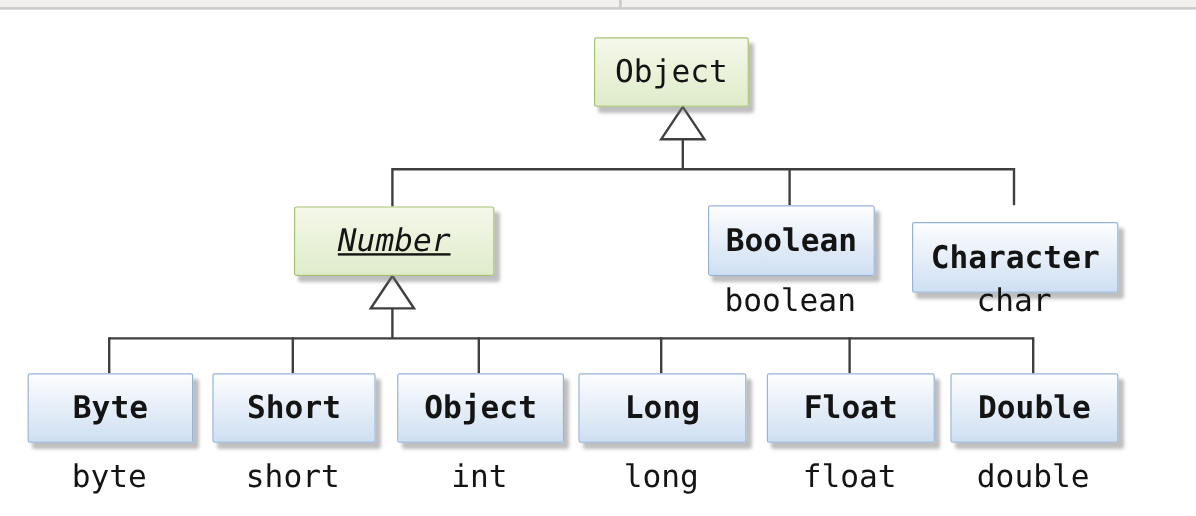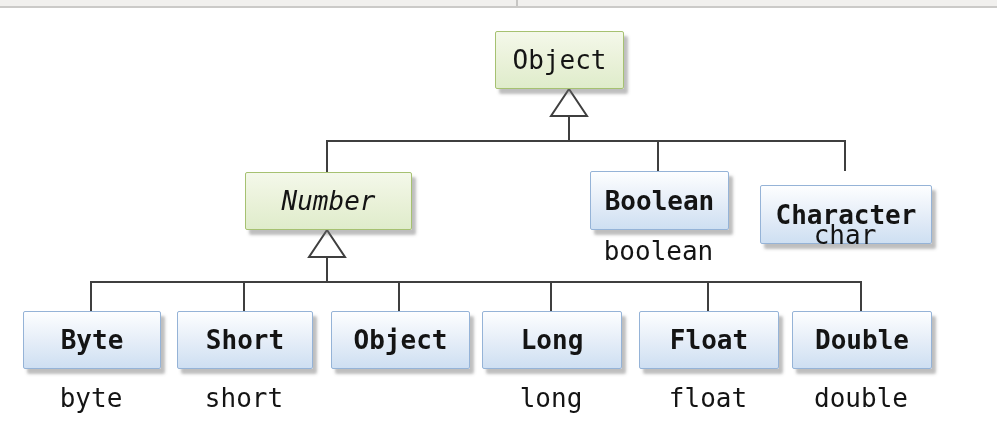--- a/index.html
+++ b/index.html
@@ -19,21 +19,21 @@
 
   
   .box{position:absolute;display:flex;align-items:center;justify-content:center;
        font-size:26px;color:#141414;border-radius:2px;
        box-shadow:4px 5px 3px rgba(110,110,110,0.45);}
   .box span{white-space:nowrap;}
   .green{border:1px solid #a6c171;
          background:linear-gradient(180deg,#f4f8ea 0%,#e9f1d8 55%,#dfeccb 100%);}
   .blue{border:1px solid #95b3d7;font-weight:bold;
         background:linear-gradient(180deg,#fdfeff 0%,#e6eef8 50%,#cedff2 100%);}
-  .italic{font-style:italic;}
+  .italic{font-style:italic;text-decoration:underline;}
 
   
   .prim{position:absolute;text-align:center;font-size:26px;color:#141414;white-space:nowrap;}
 </style>
 </head>
 <body>
 
 <div class="stage">
 
   <div class="topbar">
@@ -68,21 +68,21 @@
     <span>Number</span>
   </div>
   <div class="box blue" style="left:590px;top:171px;width:137px;height:57px;">
     <span>Boolean</span>
   </div>
   <div class="box blue" style="left:760px;top:185px;width:170px;height:57px;">
     <span>Character</span>
   </div>
 
   <div class="prim" style="left:590px;top:236px;width:137px;">boolean</div>
-  <div class="prim" style="left:760px;top:220px;width:170px;">char</div>
+  <div class="prim" style="left:760px;top:236px;width:170px;">char</div>
 
   <div class="box blue" style="left:23px;top:311px;width:136px;height:56px;">
     <span>Byte</span>
   </div>
   <div class="box blue" style="left:177px;top:311px;width:134px;height:56px;">
     <span>Short</span>
   </div>
   <div class="box blue" style="left:331px;top:311px;width:137px;height:56px;">
     <span>Object</span>
   </div>
@@ -91,17 +91,18 @@
   </div>
   <div class="box blue" style="left:639px;top:311px;width:138px;height:56px;">
     <span>Float</span>
   </div>
   <div class="box blue" style="left:792px;top:311px;width:138px;height:56px;">
     <span>Double</span>
   </div>
 
   <div class="prim" style="left:23px;top:383px;width:136px;">byte</div>
   <div class="prim" style="left:177px;top:383px;width:134px;">short</div>
+  <div class="prim" style="left:331px;top:383px;width:137px;">int</div>
   <div class="prim" style="left:482px;top:383px;width:138px;">long</div>
   <div class="prim" style="left:639px;top:383px;width:138px;">float</div>
   <div class="prim" style="left:792px;top:383px;width:138px;">double</div>
 
 </div>
 
 </body></html>

